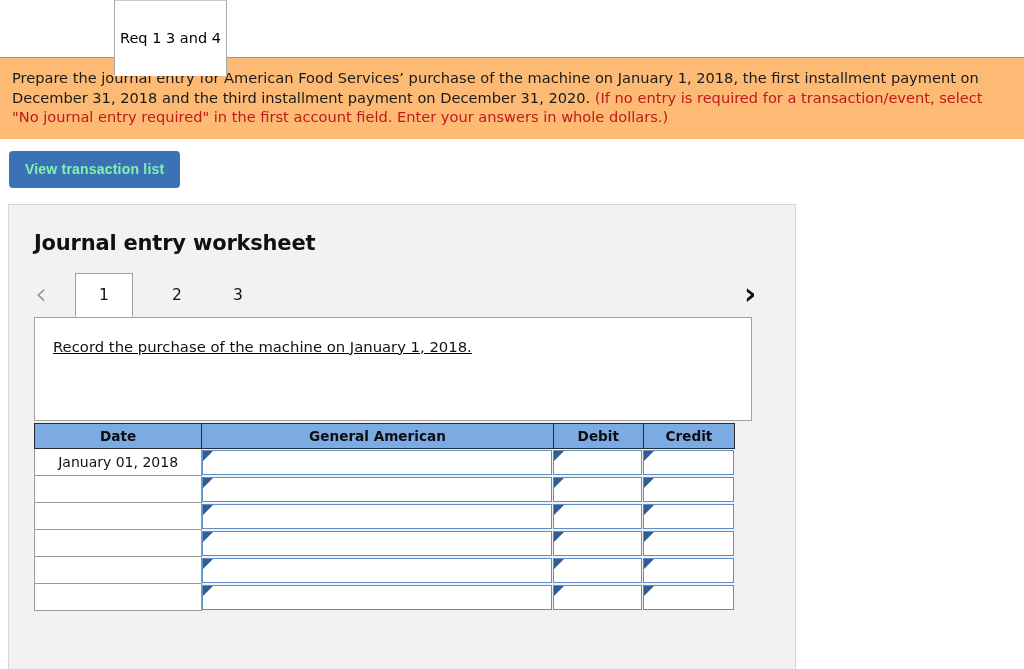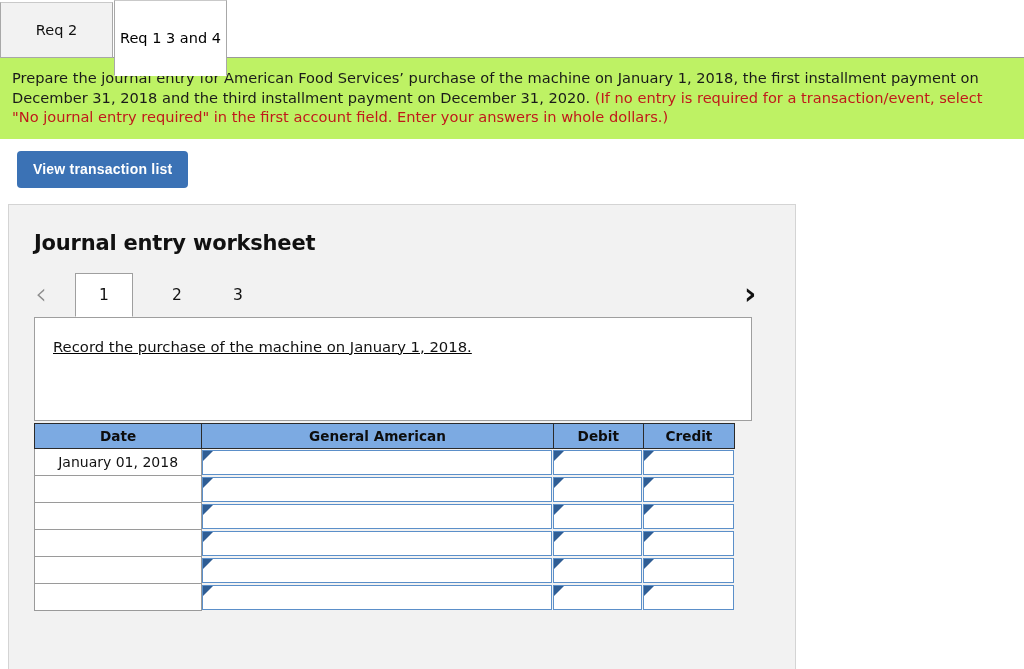--- a/index.html
+++ b/index.html
@@ -42,35 +42,35 @@
     border-bottom: 1px solid #ffffff;
     z-index: 3;
     color: #000;
   }
   #req-tab-0 { left: 0px;   width: 113px; }
   #req-tab-1 { left: 114px; width: 113px; }
 
   
   .instructions {
     width: 1024px;
-    background: #bef264;
+    background: #fdba74;
     padding: 10px 12px 12px 12px;
     font-size: 14.6px;
     line-height: 19.5px;
     color: #1a1a1a;
   }
   .instructions .hint { color: #c0191b; }
 
   
   .btn-wrap { padding: 12px 0 0 0; background: #ffffff; }
   .btn-transaction {
     display: inline-block;
-    margin-left: 17px;
+    margin-left: 9px;
     background: #3b72b5;
-    color: #ffffff;
+    color: #86efac;
     font-weight: bold;
     font-size: 14px;
     padding: 10px 16px 11px 16px;
     border: none;
     border-radius: 4px;
     cursor: pointer;
     letter-spacing: 0.2px;
   }
 
   
@@ -206,23 +206,20 @@
     border-top: 5px solid #2f5d94;
     border-right: 5px solid transparent;
     border-bottom: 5px solid transparent;
     border-left: 5px solid #2f5d94;
   }
 </style>
 </head>
 <body>
 
 <div class="req-tabbar">
-  <div class="req-tab inactive" id="req-tab-0">
-    <span>Req 2</span>
-  </div>
   <div class="req-tab active" id="req-tab-1">
     <span>Req 1 3 and 4</span>
   </div>
 </div>
 
 <div class="instructions">
   <span>Prepare the journal entry for American Food Services’ purchase of the machine on January 1, 2018, the first installment payment on December 31, 2018 and the third installment payment on December 31, 2020.</span>
   <span class="hint">(If no entry is required for a transaction/event, select "No journal entry required" in the first account field. Enter your answers in whole dollars.)</span>
 </div>
 

